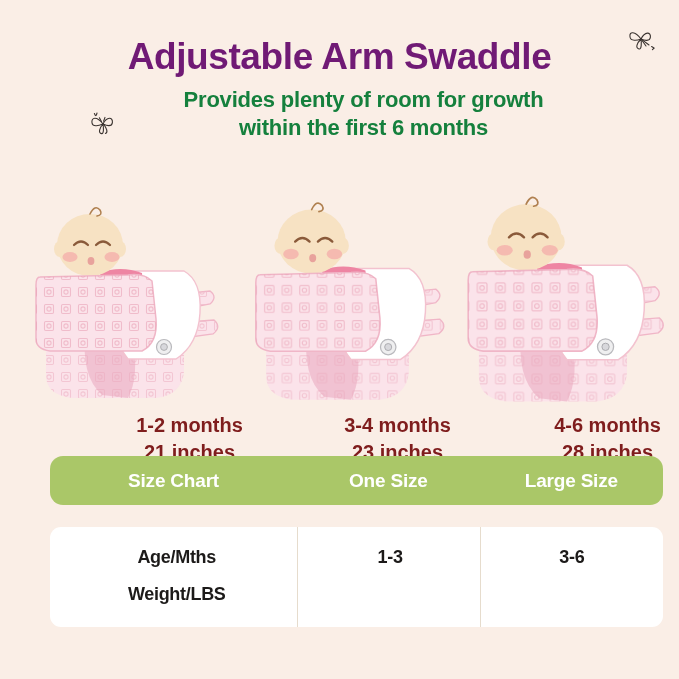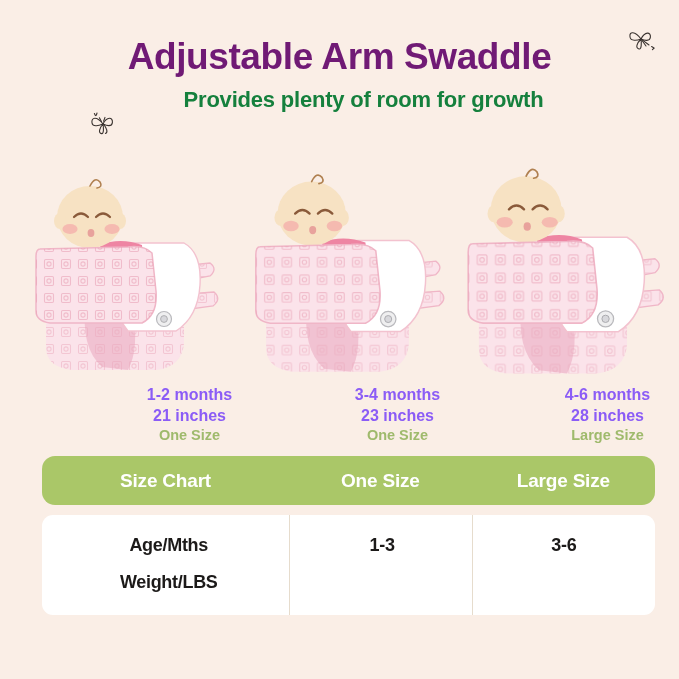--- a/index.html
+++ b/index.html
@@ -66,36 +66,36 @@
   .labels {
     position: relative;
     height: 66px;
   }
   .label-block {
     position: absolute;
     text-align: center;
     line-height: 1.32;
   }
   .label-line {
-    font-size: 16px;
-    font-weight: bold;
-    color: #8b5cf6;
+    font-size: 20px;
+    font-weight: bold;
+    color: #7f1d1d;
     white-space: nowrap;
   }
   .label-size {
     font-size: 14.5px;
     font-weight: bold;
     color: #9fba6c;
     white-space: nowrap;
   }
 
   
   .table {
     position: absolute;
-    left: 42px;
+    left: 50px;
     top: 456px;
     width: 613px;
   }
   .table-head {
     background: #aac768;
     border-radius: 13px;
     height: 49px;
     display: flex;
     align-items: center;
     position: relative;
@@ -104,21 +104,21 @@
   .table-head .cell {
     font-size: 19px;
     font-weight: bold;
     color: #ffffff;
     text-align: center;
     letter-spacing: -0.2px;
   }
   .table-body {
     background: #ffffff;
     border-radius: 11px;
-    margin-top: 10px;
+    margin-top: 22px;
     padding: 12px 0 14px 4px;
     position: relative;
     overflow: hidden;
   }
   .trow {
     display: flex;
     align-items: center;
     height: 37px;
     position: relative;
     z-index: 2;
@@ -171,20 +171,21 @@
       <path d="M13.4 13.4 l-2 -3.6 M15.6 13.2 l1.4 -3.8"></path>
       <path d="M6.4 5.6 l1 2 M9 5 l-0.6 2.2"></path>
     </g>
   </svg>
 </div>
 
 <div class="header">
   <h1 class="title">Adjustable Arm Swaddle</h1>
   <div class="subtitle">
     <div>Provides plenty of room for growth</div>
+    <div>within the first 6 months</div>
   </div>
 </div>
 
 <div class="products">
 
   <div class="product" style="left:24px; bottom:6px;">
     <div class="swaddle-wrap">
       <svg width="210" height="205" viewBox="0 0 210 205">
         <defs>
           <pattern id="pat1" width="17" height="17" patternUnits="userSpaceOnUse">

